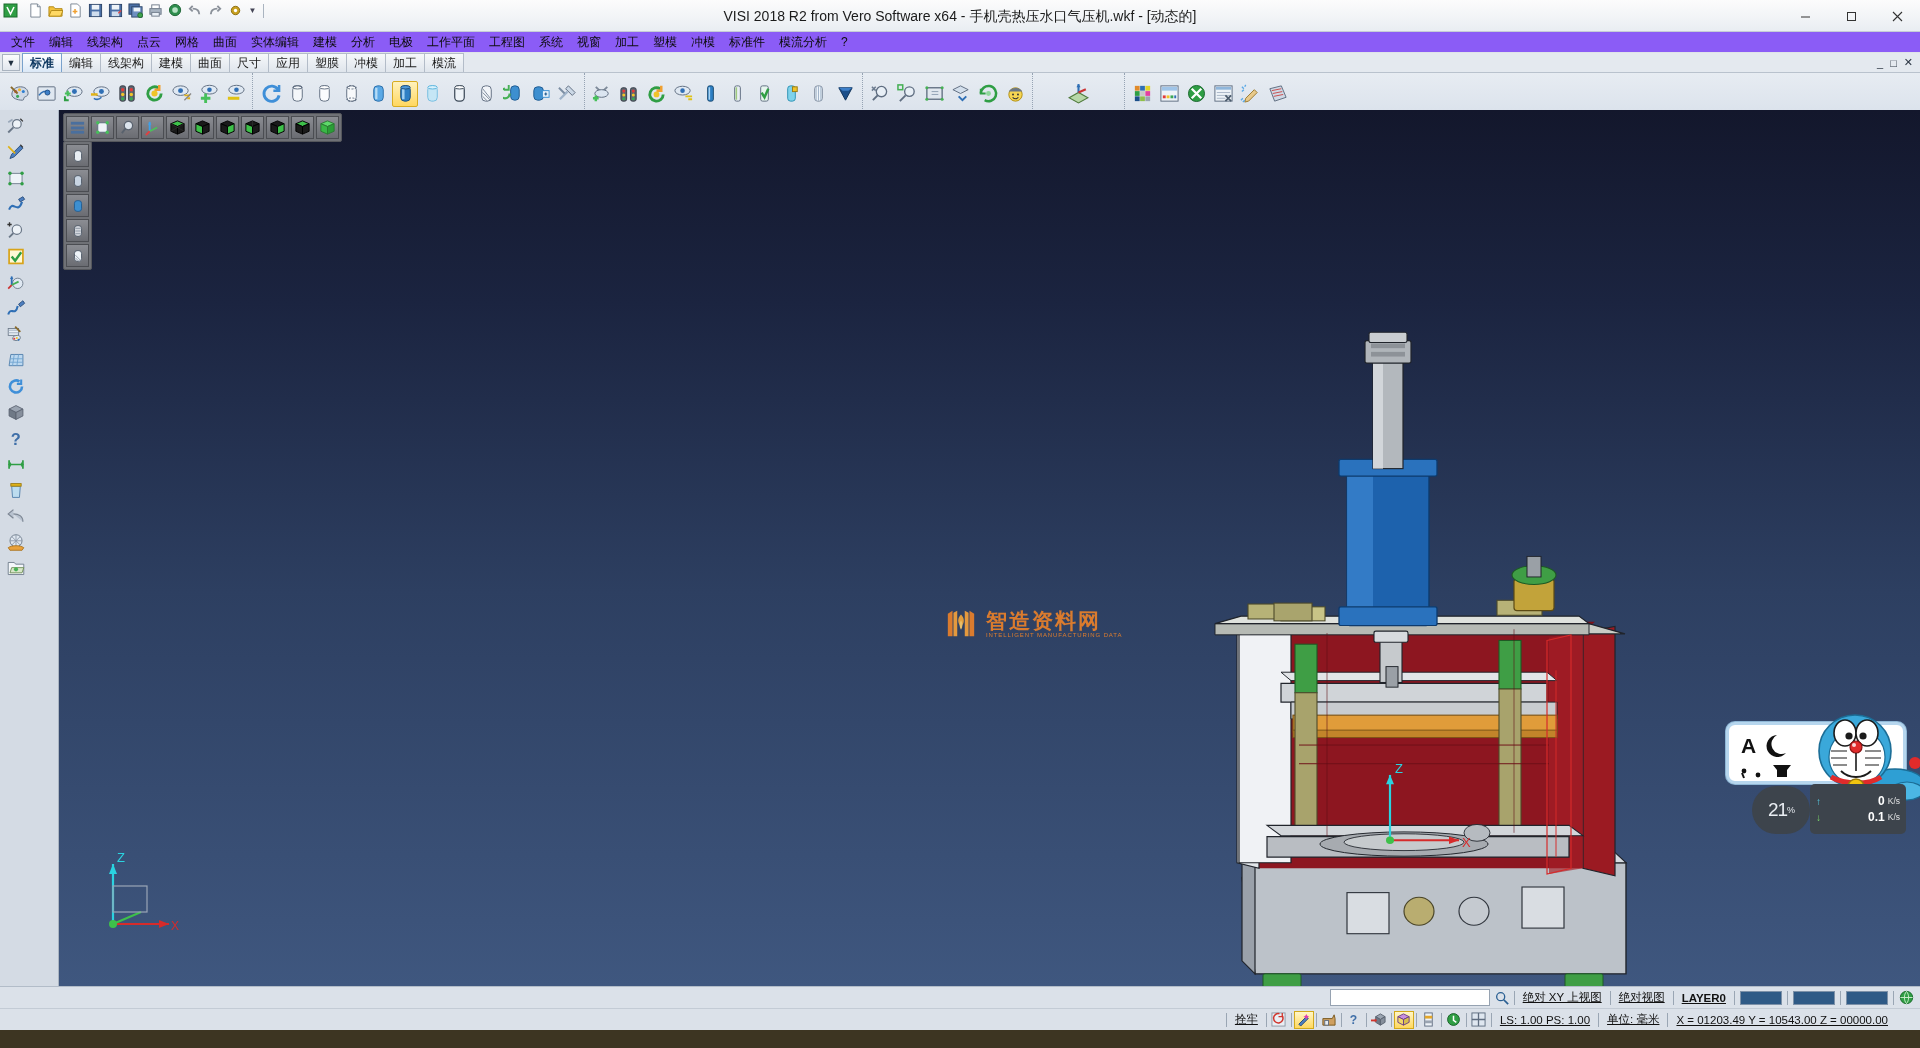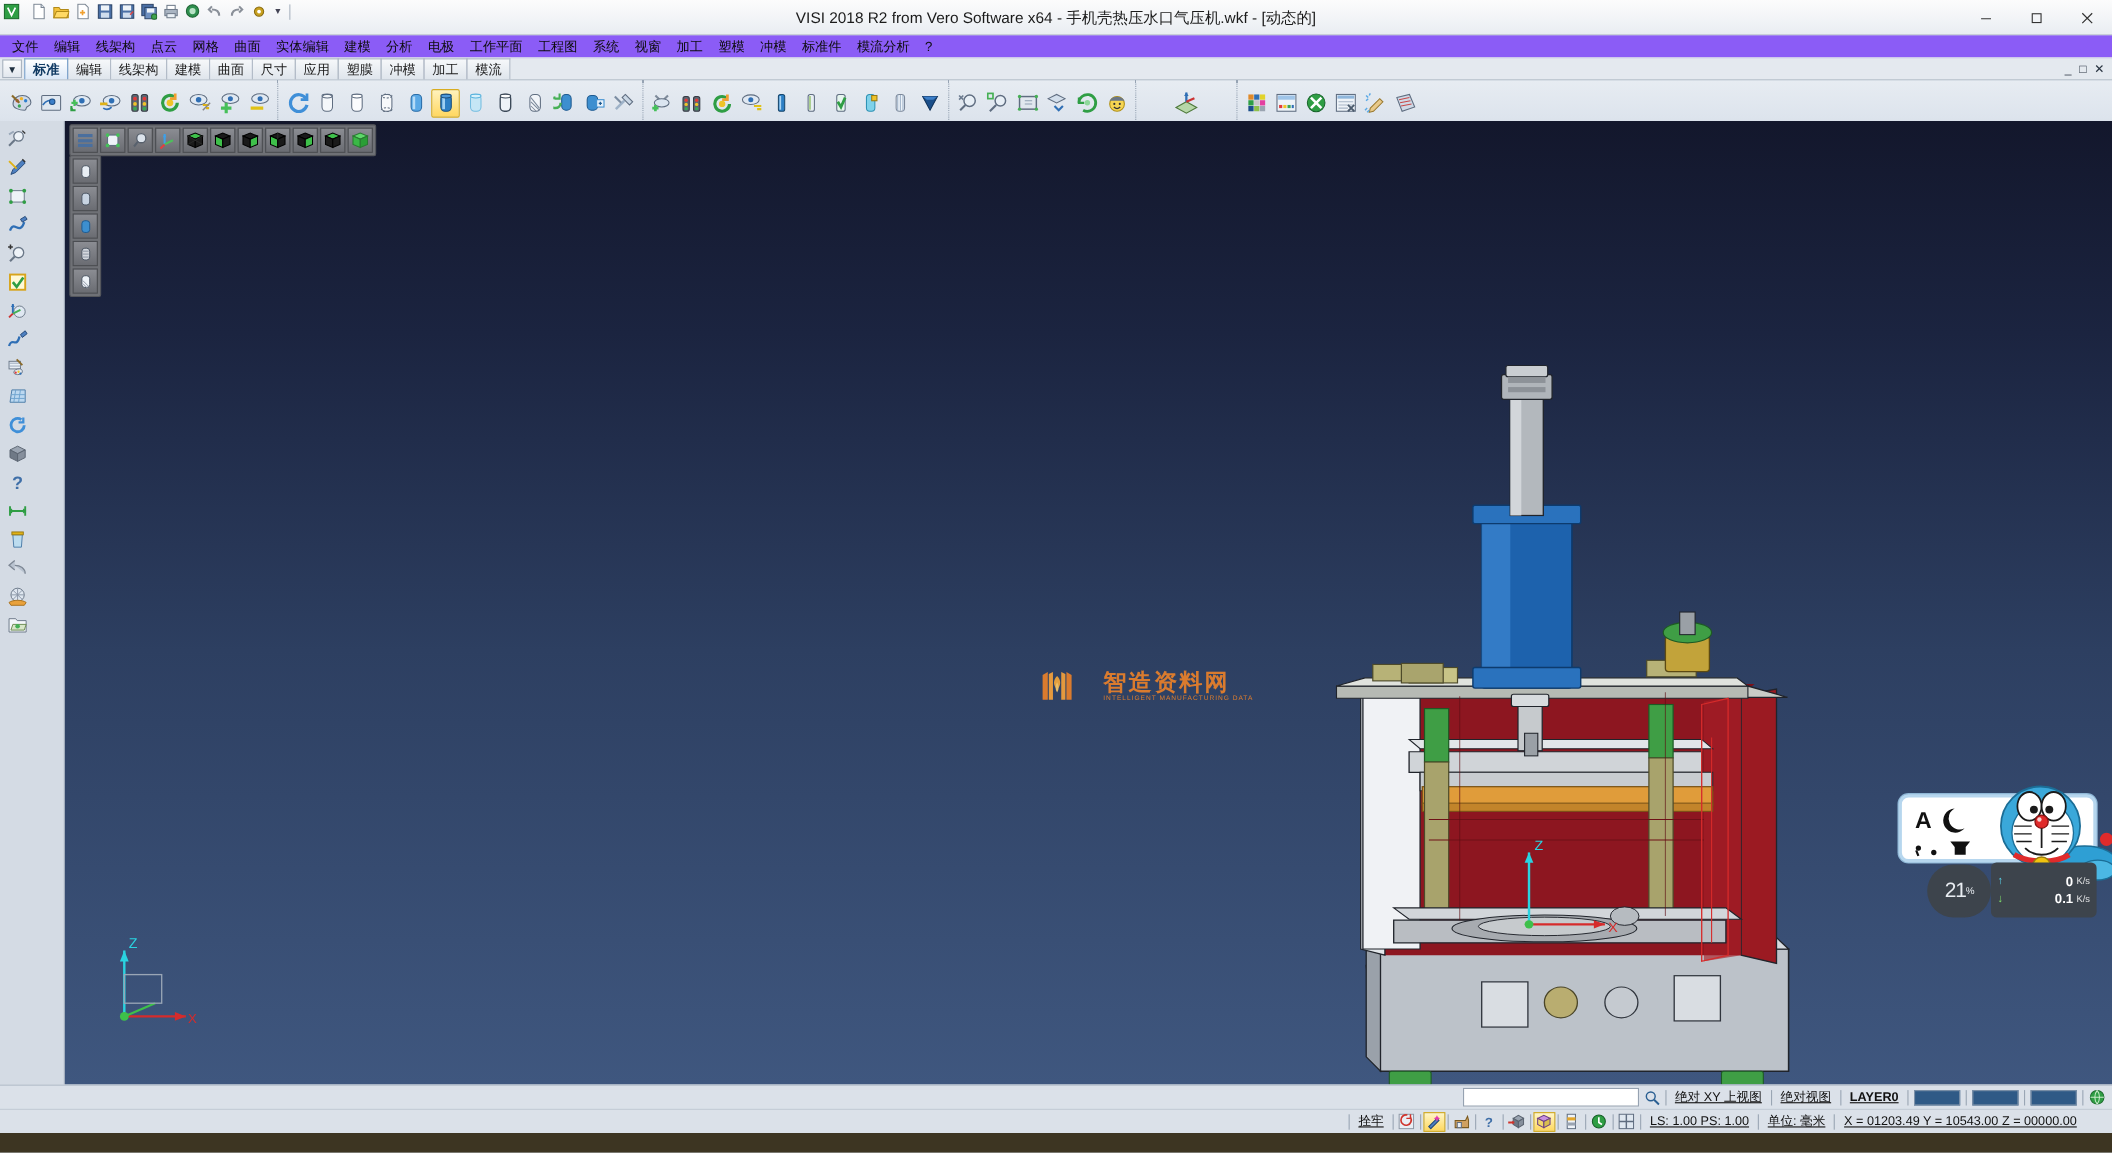--- a/index.html
+++ b/index.html
@@ -104,21 +104,21 @@
     width: 23px; height: 23px; display: flex; align-items: center; justify-content: center;
     background: linear-gradient(to bottom,#8b8d93,#6a6c72); border: 1px solid #4b4d52;
   }
   .side-stack {
     position: absolute; left: 4px; top: 31px; display: flex; flex-direction: column; gap: 2px;
     background: #6f7176; border: 1px solid #55575c; padding: 2px; border-radius: 2px;
   }
 
   
   .watermark {
-    position: absolute; left: 886px; top: 498px; display: flex; align-items: center; gap: 26px;
+    position: absolute; left: 886px; top: 498px; display: flex; align-items: center; gap: 9px;
     opacity: .93;
   }
   .wm-text { display: flex; flex-direction: column; }
   .wm-cn { font-size: 21px; letter-spacing: 2px; color: #e8802a; font-weight: bold; line-height: 1.05; }
   .wm-en { font-size: 6px; letter-spacing: .9px; color: #e8802a; }
 
   
   .gizmo { position: absolute; left: 42px; bottom: 52px; width: 80px; height: 88px; }
 
   

